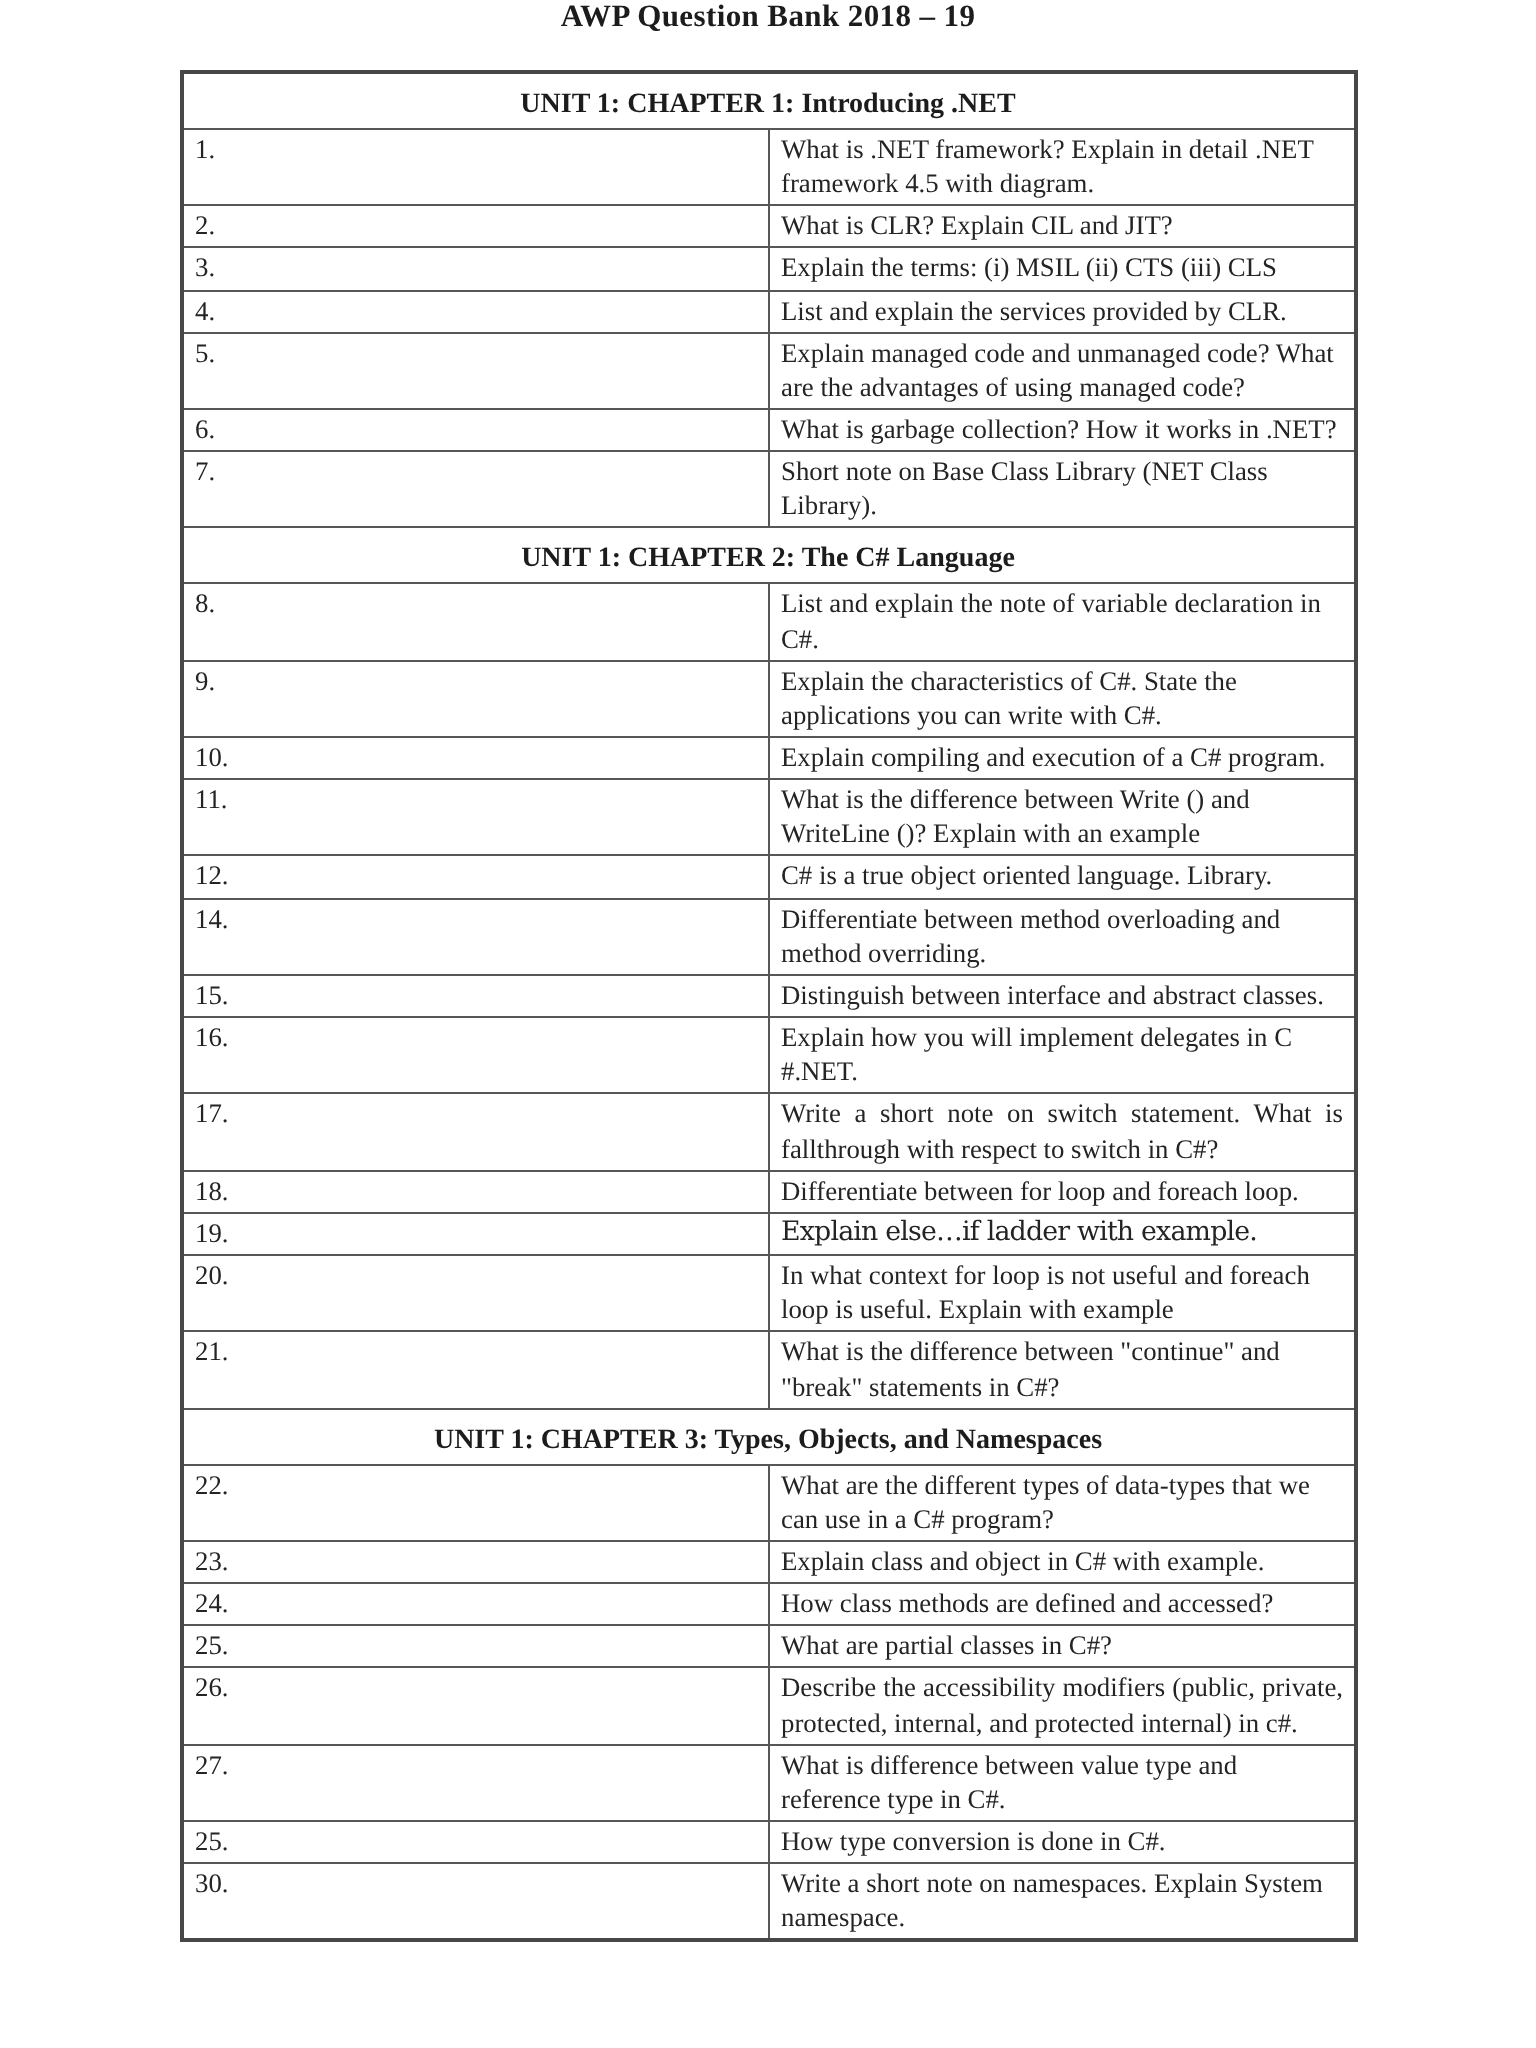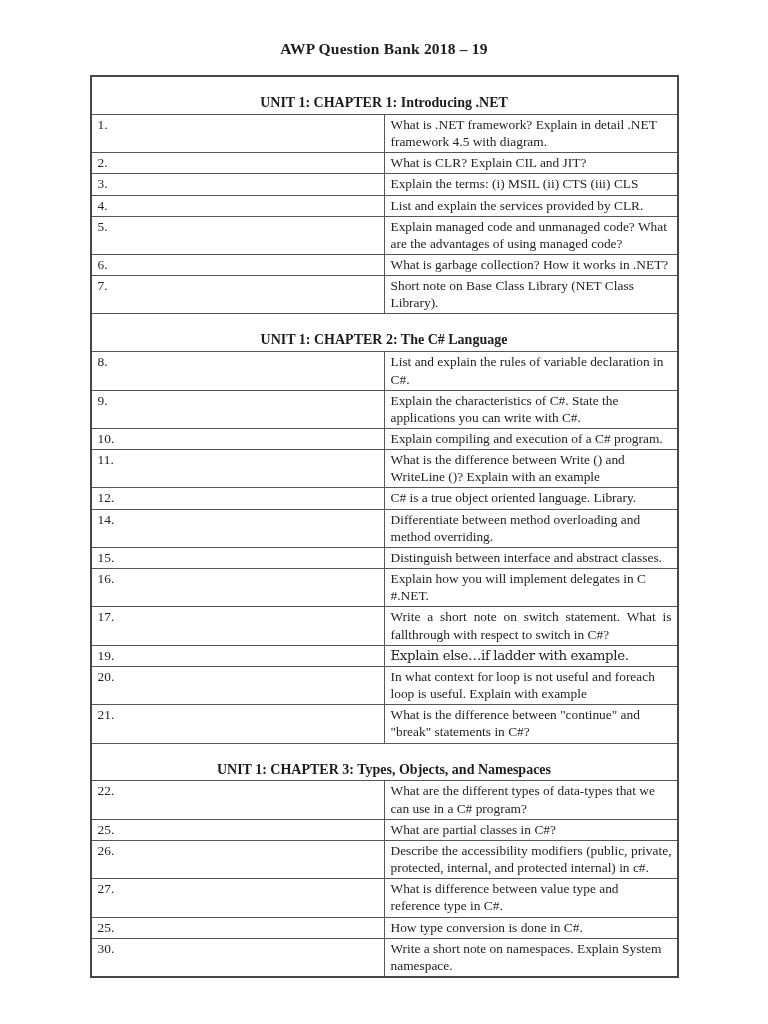--- a/index.html
+++ b/index.html
@@ -13,21 +13,20 @@
     font-family: "Liberation Serif", serif;
     color: #222222;
     position: relative;
     overflow: hidden;
   }
   .page-title {
     text-align: center;
     font-weight: bold;
     font-size: 15.5px;
     letter-spacing: 0.2px;
-    padding-top: 40px;
     margin: 0;
     color: #1c1c1c;
   }
   table.qtable {
     border-collapse: collapse;
     table-layout: fixed;
     width: 589px;
     margin: 17px auto 0 auto;
     border: 2px solid #474747;
   }
@@ -40,21 +39,21 @@
     color: #242424;
   }
   td.num-cell {
     width: 50px;
     padding-left: 6px;
   }
   tr.section-row td {
     text-align: center;
     font-weight: bold;
     font-size: 14px;
-    padding: 17px 4px 2px 4px;
+    padding: 7px 4px 2px 4px;
     color: #1c1c1c;
   }
   td.justify {
     text-align: justify;
     margin-left: 24px;
   }
   td.alt-font {
     font-family: "DejaVu Serif", serif;
     font-size: 12.6px;
     letter-spacing: -0.4px;
@@ -97,21 +96,21 @@
         </tr>
         <tr>
           <td class="num-cell">7.</td>
           <td class="text-cell">Short note on Base Class Library (NET Class Library).</td>
         </tr>
         <tr class="section-row">
           <td colspan="2">UNIT 1: CHAPTER 2: The C# Language</td>
         </tr>
         <tr>
           <td class="num-cell">8.</td>
-          <td class="text-cell">List and explain the rules of variable declaration in C#.</td>
+          <td class="text-cell">List and explain the note of variable declaration in C#.</td>
         </tr>
         <tr>
           <td class="num-cell">9.</td>
           <td class="text-cell">Explain the characteristics of C#. State the applications you can write with C#.</td>
         </tr>
         <tr>
           <td class="num-cell">10.</td>
           <td class="text-cell">Explain compiling and execution of a C# program.</td>
         </tr>
         <tr>
@@ -132,37 +131,49 @@
         </tr>
         <tr>
           <td class="num-cell">16.</td>
           <td class="text-cell">Explain how you will implement delegates in C #.NET.</td>
         </tr>
         <tr>
           <td class="num-cell">17.</td>
           <td class="text-cell justify">Write a short note on switch statement. What is fallthrough with respect to switch in C#?</td>
         </tr>
         <tr>
+          <td class="num-cell">18.</td>
+          <td class="text-cell">Differentiate between for loop and foreach loop.</td>
+        </tr>
+        <tr>
           <td class="num-cell">19.</td>
           <td class="text-cell alt-font">Explain else…if ladder with example.</td>
         </tr>
         <tr>
           <td class="num-cell">20.</td>
           <td class="text-cell">In what context for loop is not useful and foreach loop is useful. Explain with example</td>
         </tr>
         <tr>
           <td class="num-cell">21.</td>
           <td class="text-cell">What is the difference between "continue" and "break" statements in C#?</td>
         </tr>
         <tr class="section-row">
           <td colspan="2">UNIT 1: CHAPTER 3: Types, Objects, and Namespaces</td>
         </tr>
         <tr>
           <td class="num-cell">22.</td>
           <td class="text-cell">What are the different types of data-types that we can use in a C# program?</td>
+        </tr>
+        <tr>
+          <td class="num-cell">23.</td>
+          <td class="text-cell">Explain class and object in C# with example.</td>
+        </tr>
+        <tr>
+          <td class="num-cell">24.</td>
+          <td class="text-cell">How class methods are defined and accessed?</td>
         </tr>
         <tr>
           <td class="num-cell">25.</td>
           <td class="text-cell">What are partial classes in C#?</td>
         </tr>
         <tr>
           <td class="num-cell">26.</td>
           <td class="text-cell justify">Describe the accessibility modifiers (public, private, protected, internal, and protected internal) in c#.</td>
         </tr>
         <tr>

